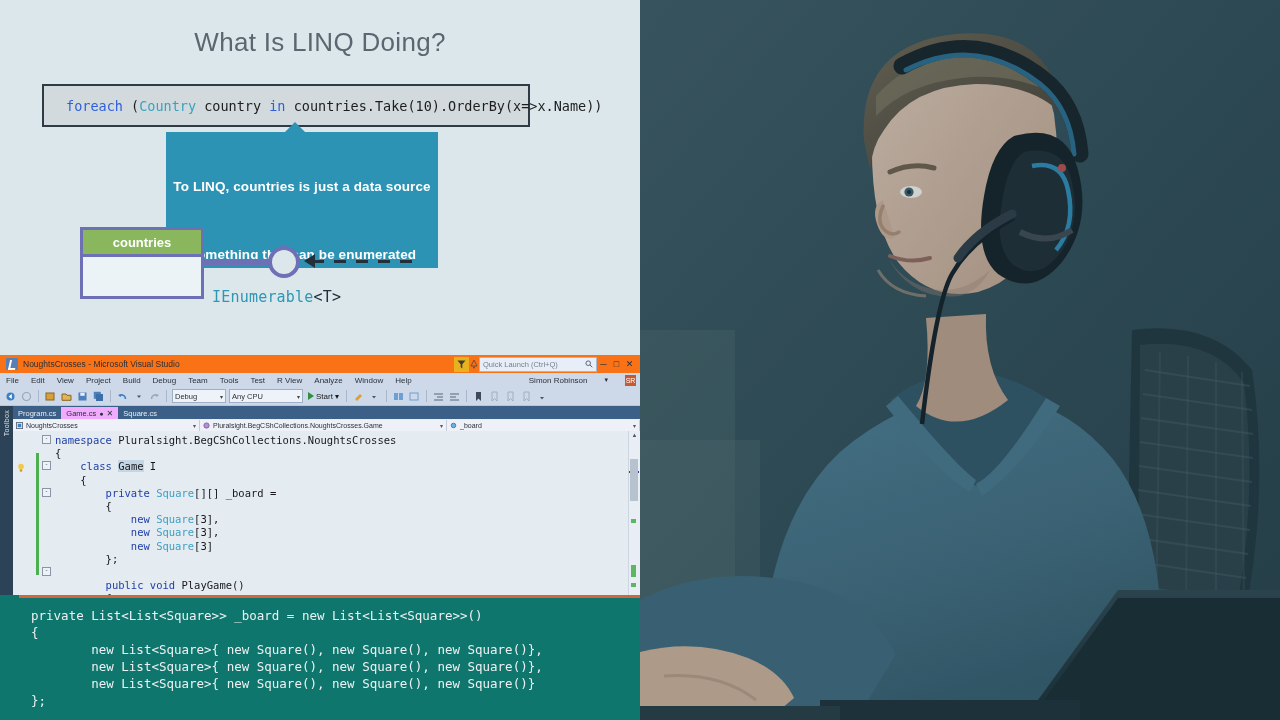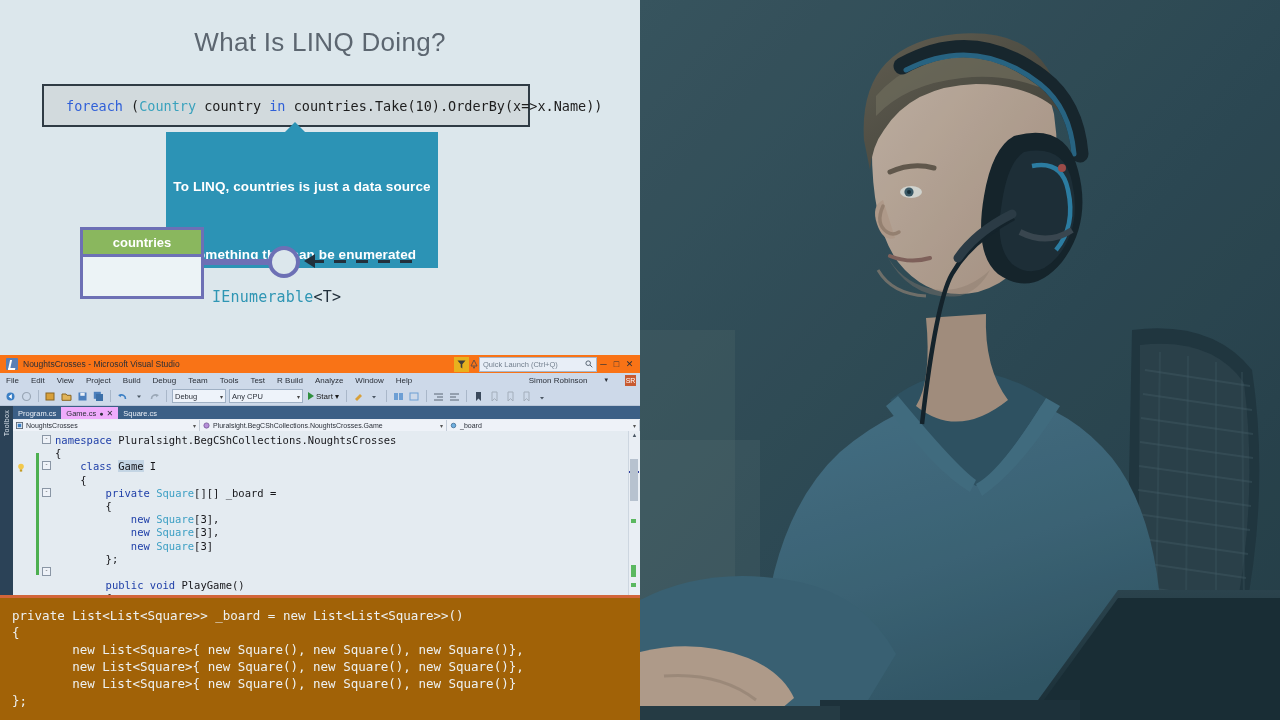--- a/index.html
+++ b/index.html
@@ -114,21 +114,21 @@
   .c-sel{background:#c4d5e4;}
   .caret-i{display:inline-block;width:1px;}
 
   .vscroll{position:absolute;right:0;top:0;width:11px;height:100%;background:#e9eef4;border-left:1px solid #cdd6e0;}
   .vscroll .thumb{position:absolute;left:1px;top:28px;width:8px;height:42px;background:#b7c2cf;}
   .vscroll .mark{position:absolute;left:2px;width:5px;height:4px;background:#5bb860;}
   .vscroll .markblue{position:absolute;left:0;width:10px;height:2px;background:#2f3fa0;}
   .vscroll .up,.vscroll .dn{position:absolute;left:2px;width:7px;font-size:6px;color:#4a5663;text-align:center;}
 
   
-  .overlay{position:absolute;left:0;top:595px;width:640px;height:125px;background:#a16207;}
+  .overlay{position:absolute;left:0;top:595px;width:640px;height:125px;background:#0f766e;padding-left:19px;}
   .overlay-top{height:3px;background:#d2653a;}
   .overlay pre{margin:0;padding:9px 12px;color:#edf1f2;font-family:"DejaVu Sans Mono",monospace;
      font-size:12.5px;line-height:17px;white-space:pre;}
 
   
   .video{position:absolute;left:640px;top:0;width:640px;height:720px;overflow:hidden;background:#2b3c42;}
   .video svg{display:block;}
 </style>
 </head>
 <body>
@@ -198,21 +198,21 @@
       <div class="vs-menubar">
         <div class="mi">File</div>
         <div class="mi">Edit</div>
         <div class="mi">View</div>
         <div class="mi">Project</div>
         <div class="mi">Build</div>
         <div class="mi">Debug</div>
         <div class="mi">Team</div>
         <div class="mi">Tools</div>
         <div class="mi">Test</div>
-        <div class="mi">R Build</div>
+        <div class="mi">R View</div>
         <div class="mi">Analyze</div>
         <div class="mi">Window</div>
         <div class="mi">Help</div>
         <div class="vs-user">
           <span class="uname">Simon Robinson</span>
           <span class="caret">▾</span>
           <span class="avatar">SR</span>
         </div>
       </div>
 

